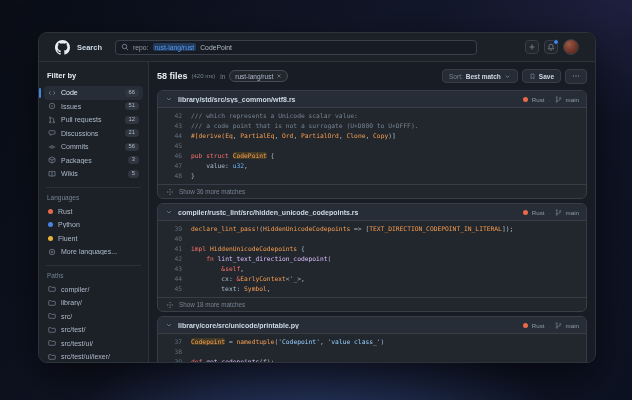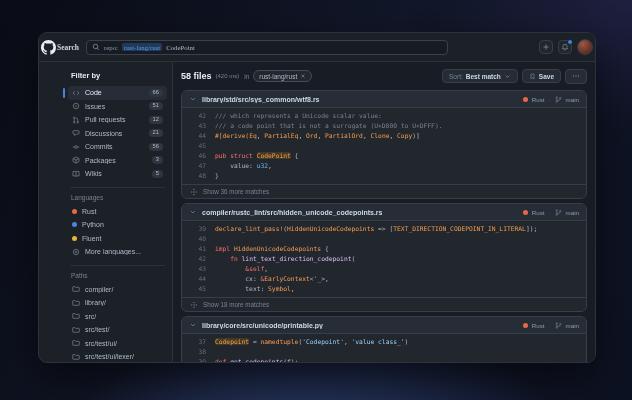--- a/index.html
+++ b/index.html
@@ -11,40 +11,40 @@
       radial-gradient(45% 45% at 100% 0%, rgba(72,62,130,.28), rgba(72,62,130,0) 70%),
       linear-gradient(115deg,#0a0d16 0%,#121729 50%,#0d1222 100%);
   }
   .window{
     position:absolute;left:38px;top:32px;width:558px;height:331px;
     background:#1c2128;border:1px solid #2d333b;border-radius:9px;
     box-shadow:0 14px 40px rgba(0,0,0,.55);
     display:flex;flex-direction:column;overflow:hidden;box-sizing:border-box;
   }
   
-  .topbar{height:28px;flex:0 0 28px;display:flex;align-items:center;gap:1px;
-    padding:0 2px;border-bottom:1px solid #2d333b;background:#1c2128;font-family:Liberation Serif, serif;}
+  .topbar{height:28px;flex:0 0 28px;display:flex;align-items:center;gap:7px;
+    padding:0 16px;border-bottom:1px solid #2d333b;background:#1c2128;}
   .gh-logo{width:15px;height:15px;color:#e6edf3;display:flex;}
   .tb-label{font-size:7.5px;font-weight:bold;color:#cdd9e5;}
   .searchbox{margin-left:6px;flex:0 0 auto;width:362px;height:15px;display:flex;align-items:center;gap:4px;
     background:#171c24;border:1px solid #3a414b;border-radius:4px;padding:0 5px;box-sizing:border-box;}
   .searchbox .ico{color:#768390;}
   .q-prefix{font-size:6.8px;color:#909dab;}
   .q-pill{font-size:6.8px;color:#539bf5;background:rgba(65,132,228,.28);border-radius:2px;padding:0.5px 2px;}
   .q-term{font-size:6.8px;color:#adbac7;}
   .tb-actions{margin-left:auto;display:flex;align-items:center;gap:5px;}
   .tb-btn{width:14px;height:14px;border:1px solid #373e47;background:#22272e;border-radius:4px;
     display:flex;align-items:center;justify-content:center;color:#768390;padding:0;position:relative;}
   .tb-btn .dot{position:absolute;top:-2px;right:-2px;width:4px;height:4px;border-radius:50%;
     background:#4184e4;border:1px solid #1c2128;}
   .avatar{width:14px;height:14px;border-radius:50%;
     background:radial-gradient(circle at 35% 30%, #9a5a42 0%, #70352a 55%, #46201c 100%);
     border:1px solid #373e47;}
   
-  .app-body{flex:1;display:flex;min-height:0;margin-left:24px;}
+  .app-body{flex:1;display:flex;min-height:0;}
   .sidebar{flex:0 0 110px;width:110px;background:#1c2128;border-right:1px solid #2d333b;
     padding:7px 5px 0 5px;box-sizing:border-box;overflow:hidden;}
   .main{flex:1;background:#181d25;min-width:0;display:flex;flex-direction:column;overflow:hidden;}
   
   .side-heading{font-size:7.5px;font-weight:bold;color:#e6edf3;margin:2px 0 6px 3px;}
   .side-subheading{font-size:6.5px;color:#768390;margin:6px 0 4px 3px;}
   .side-item{display:flex;align-items:center;gap:5px;height:13.5px;padding:0 4px;border-radius:4px;
     color:#adbac7;font-size:7px;position:relative;cursor:pointer;}
   .side-item .ico{color:#768390;flex:0 0 auto;}
   .side-item .lbl{flex:1;white-space:nowrap;overflow:hidden;text-overflow:ellipsis;}

